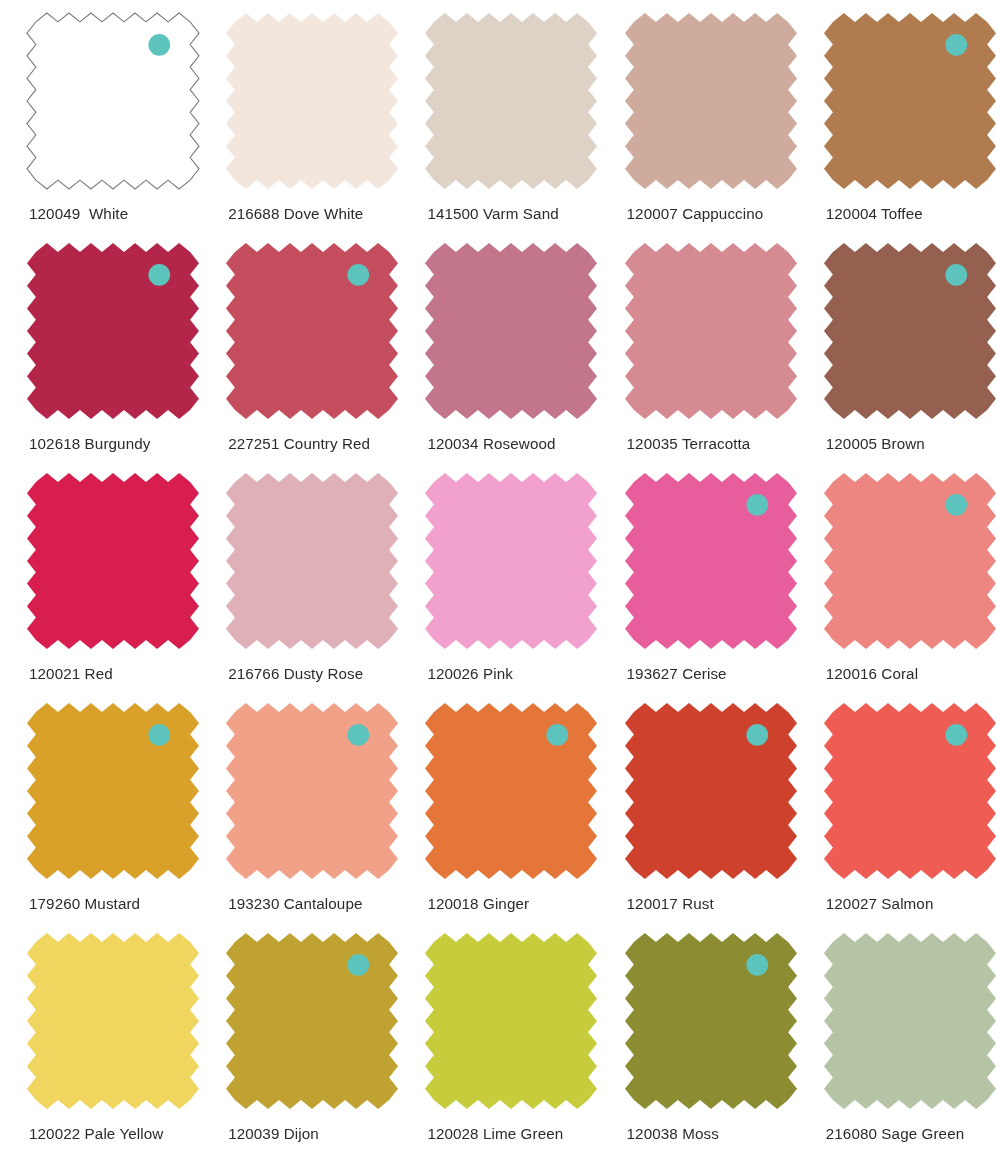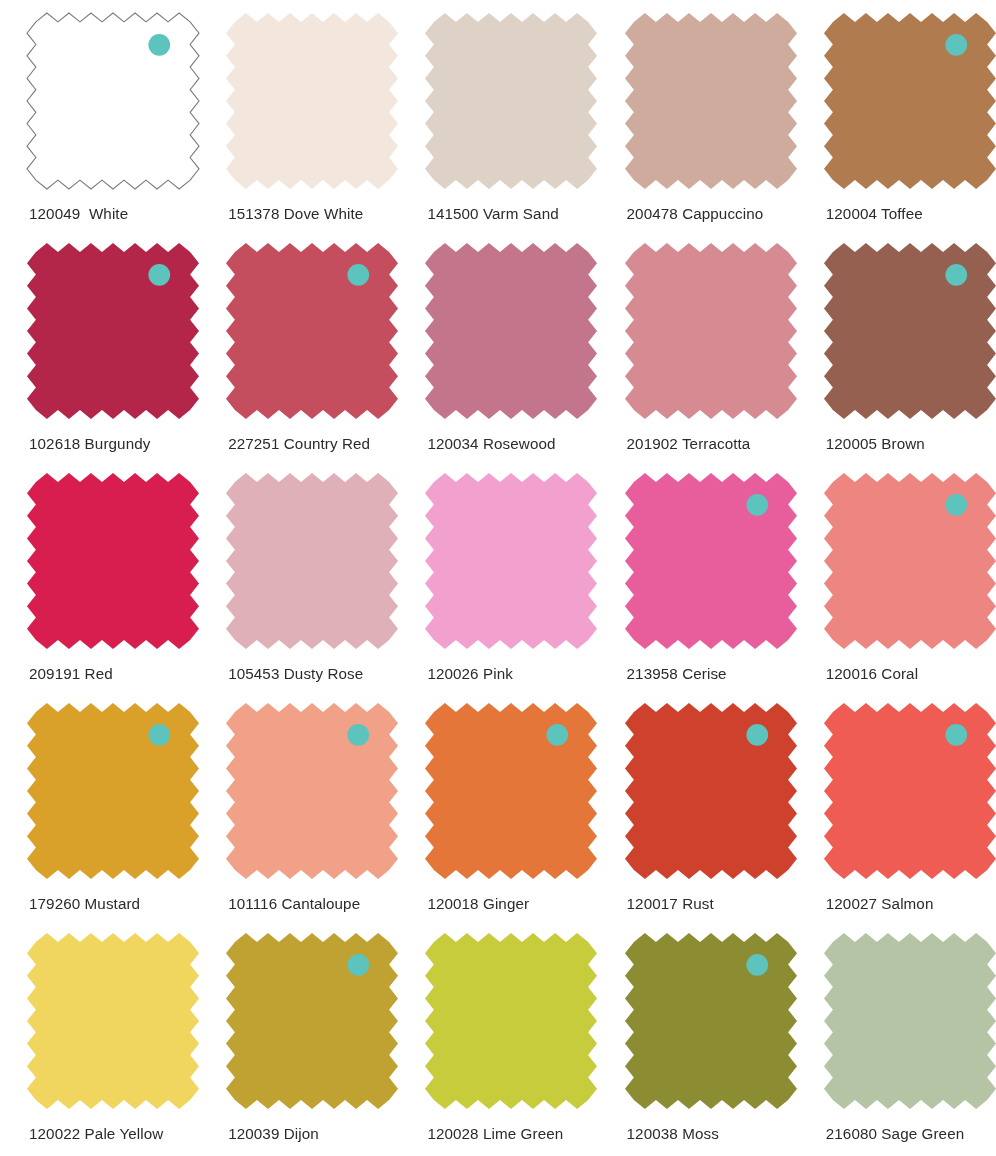--- a/index.html
+++ b/index.html
@@ -61,37 +61,37 @@
         </svg>
       </div>
       <div class="swatch-label">120049  White</div>
     </div>
     <div class="swatch-cell">
       <div class="swatch-figure">
         <svg viewBox="-10 -1 176 180">
           <path d="M 0.00 9.00 L 11.14 0.00 L 22.29 9.00 L 33.43 0.00 L 44.57 9.00 L 55.71 0.00 L 66.86 9.00 L 78.00 0.00 L 89.14 9.00 L 100.29 0.00 L 111.43 9.00 L 122.57 0.00 L 133.71 9.00 L 144.86 0.00 L 156.00 9.00 L 165.00 20.43 L 156.00 31.86 L 165.00 43.29 L 156.00 54.71 L 165.00 66.14 L 156.00 77.57 L 165.00 89.00 L 156.00 100.43 L 165.00 111.86 L 156.00 123.29 L 165.00 134.71 L 156.00 146.14 L 165.00 157.57 L 156.00 169.00 L 144.86 178.00 L 133.71 169.00 L 122.57 178.00 L 111.43 169.00 L 100.29 178.00 L 89.14 169.00 L 78.00 178.00 L 66.86 169.00 L 55.71 178.00 L 44.57 169.00 L 33.43 178.00 L 22.29 169.00 L 11.14 178.00 L 0.00 169.00 L -9.00 157.57 L 0.00 146.14 L -9.00 134.71 L 0.00 123.29 L -9.00 111.86 L 0.00 100.43 L -9.00 89.00 L 0.00 77.57 L -9.00 66.14 L 0.00 54.71 L -9.00 43.29 L 0.00 31.86 L -9.00 20.43 L 0.00 9.00 Z" fill="#f3e7dd" stroke="none"></path>
         </svg>
       </div>
-      <div class="swatch-label">151378 Dove White</div>
+      <div class="swatch-label">216688 Dove White</div>
     </div>
     <div class="swatch-cell">
       <div class="swatch-figure">
         <svg viewBox="-10 -1 176 180">
           <path d="M 0.00 9.00 L 11.14 0.00 L 22.29 9.00 L 33.43 0.00 L 44.57 9.00 L 55.71 0.00 L 66.86 9.00 L 78.00 0.00 L 89.14 9.00 L 100.29 0.00 L 111.43 9.00 L 122.57 0.00 L 133.71 9.00 L 144.86 0.00 L 156.00 9.00 L 165.00 20.43 L 156.00 31.86 L 165.00 43.29 L 156.00 54.71 L 165.00 66.14 L 156.00 77.57 L 165.00 89.00 L 156.00 100.43 L 165.00 111.86 L 156.00 123.29 L 165.00 134.71 L 156.00 146.14 L 165.00 157.57 L 156.00 169.00 L 144.86 178.00 L 133.71 169.00 L 122.57 178.00 L 111.43 169.00 L 100.29 178.00 L 89.14 169.00 L 78.00 178.00 L 66.86 169.00 L 55.71 178.00 L 44.57 169.00 L 33.43 178.00 L 22.29 169.00 L 11.14 178.00 L 0.00 169.00 L -9.00 157.57 L 0.00 146.14 L -9.00 134.71 L 0.00 123.29 L -9.00 111.86 L 0.00 100.43 L -9.00 89.00 L 0.00 77.57 L -9.00 66.14 L 0.00 54.71 L -9.00 43.29 L 0.00 31.86 L -9.00 20.43 L 0.00 9.00 Z" fill="#ded2c6" stroke="none"></path>
         </svg>
       </div>
       <div class="swatch-label">141500 Varm Sand</div>
     </div>
     <div class="swatch-cell">
       <div class="swatch-figure">
         <svg viewBox="-10 -1 176 180">
           <path d="M 0.00 9.00 L 11.14 0.00 L 22.29 9.00 L 33.43 0.00 L 44.57 9.00 L 55.71 0.00 L 66.86 9.00 L 78.00 0.00 L 89.14 9.00 L 100.29 0.00 L 111.43 9.00 L 122.57 0.00 L 133.71 9.00 L 144.86 0.00 L 156.00 9.00 L 165.00 20.43 L 156.00 31.86 L 165.00 43.29 L 156.00 54.71 L 165.00 66.14 L 156.00 77.57 L 165.00 89.00 L 156.00 100.43 L 165.00 111.86 L 156.00 123.29 L 165.00 134.71 L 156.00 146.14 L 165.00 157.57 L 156.00 169.00 L 144.86 178.00 L 133.71 169.00 L 122.57 178.00 L 111.43 169.00 L 100.29 178.00 L 89.14 169.00 L 78.00 178.00 L 66.86 169.00 L 55.71 178.00 L 44.57 169.00 L 33.43 178.00 L 22.29 169.00 L 11.14 178.00 L 0.00 169.00 L -9.00 157.57 L 0.00 146.14 L -9.00 134.71 L 0.00 123.29 L -9.00 111.86 L 0.00 100.43 L -9.00 89.00 L 0.00 77.57 L -9.00 66.14 L 0.00 54.71 L -9.00 43.29 L 0.00 31.86 L -9.00 20.43 L 0.00 9.00 Z" fill="#ceab9c" stroke="none"></path>
         </svg>
       </div>
-      <div class="swatch-label">200478 Cappuccino</div>
+      <div class="swatch-label">120007 Cappuccino</div>
     </div>
     <div class="swatch-cell">
       <div class="swatch-figure">
         <svg viewBox="-10 -1 176 180">
           <path d="M 0.00 9.00 L 11.14 0.00 L 22.29 9.00 L 33.43 0.00 L 44.57 9.00 L 55.71 0.00 L 66.86 9.00 L 78.00 0.00 L 89.14 9.00 L 100.29 0.00 L 111.43 9.00 L 122.57 0.00 L 133.71 9.00 L 144.86 0.00 L 156.00 9.00 L 165.00 20.43 L 156.00 31.86 L 165.00 43.29 L 156.00 54.71 L 165.00 66.14 L 156.00 77.57 L 165.00 89.00 L 156.00 100.43 L 165.00 111.86 L 156.00 123.29 L 165.00 134.71 L 156.00 146.14 L 165.00 157.57 L 156.00 169.00 L 144.86 178.00 L 133.71 169.00 L 122.57 178.00 L 111.43 169.00 L 100.29 178.00 L 89.14 169.00 L 78.00 178.00 L 66.86 169.00 L 55.71 178.00 L 44.57 169.00 L 33.43 178.00 L 22.29 169.00 L 11.14 178.00 L 0.00 169.00 L -9.00 157.57 L 0.00 146.14 L -9.00 134.71 L 0.00 123.29 L -9.00 111.86 L 0.00 100.43 L -9.00 89.00 L 0.00 77.57 L -9.00 66.14 L 0.00 54.71 L -9.00 43.29 L 0.00 31.86 L -9.00 20.43 L 0.00 9.00 Z" fill="#b07c4f" stroke="none"></path>
           <circle cx="124.8" cy="32.2" r="11" fill="#5cc3bd"></circle>
         </svg>
       </div>
       <div class="swatch-label">120004 Toffee</div>
     </div>
@@ -120,63 +120,63 @@
         </svg>
       </div>
       <div class="swatch-label">120034 Rosewood</div>
     </div>
     <div class="swatch-cell">
       <div class="swatch-figure">
         <svg viewBox="-10 -1 176 180">
           <path d="M 0.00 9.00 L 11.14 0.00 L 22.29 9.00 L 33.43 0.00 L 44.57 9.00 L 55.71 0.00 L 66.86 9.00 L 78.00 0.00 L 89.14 9.00 L 100.29 0.00 L 111.43 9.00 L 122.57 0.00 L 133.71 9.00 L 144.86 0.00 L 156.00 9.00 L 165.00 20.43 L 156.00 31.86 L 165.00 43.29 L 156.00 54.71 L 165.00 66.14 L 156.00 77.57 L 165.00 89.00 L 156.00 100.43 L 165.00 111.86 L 156.00 123.29 L 165.00 134.71 L 156.00 146.14 L 165.00 157.57 L 156.00 169.00 L 144.86 178.00 L 133.71 169.00 L 122.57 178.00 L 111.43 169.00 L 100.29 178.00 L 89.14 169.00 L 78.00 178.00 L 66.86 169.00 L 55.71 178.00 L 44.57 169.00 L 33.43 178.00 L 22.29 169.00 L 11.14 178.00 L 0.00 169.00 L -9.00 157.57 L 0.00 146.14 L -9.00 134.71 L 0.00 123.29 L -9.00 111.86 L 0.00 100.43 L -9.00 89.00 L 0.00 77.57 L -9.00 66.14 L 0.00 54.71 L -9.00 43.29 L 0.00 31.86 L -9.00 20.43 L 0.00 9.00 Z" fill="#d58b91" stroke="none"></path>
         </svg>
       </div>
-      <div class="swatch-label">201902 Terracotta</div>
+      <div class="swatch-label">120035 Terracotta</div>
     </div>
     <div class="swatch-cell">
       <div class="swatch-figure">
         <svg viewBox="-10 -1 176 180">
           <path d="M 0.00 9.00 L 11.14 0.00 L 22.29 9.00 L 33.43 0.00 L 44.57 9.00 L 55.71 0.00 L 66.86 9.00 L 78.00 0.00 L 89.14 9.00 L 100.29 0.00 L 111.43 9.00 L 122.57 0.00 L 133.71 9.00 L 144.86 0.00 L 156.00 9.00 L 165.00 20.43 L 156.00 31.86 L 165.00 43.29 L 156.00 54.71 L 165.00 66.14 L 156.00 77.57 L 165.00 89.00 L 156.00 100.43 L 165.00 111.86 L 156.00 123.29 L 165.00 134.71 L 156.00 146.14 L 165.00 157.57 L 156.00 169.00 L 144.86 178.00 L 133.71 169.00 L 122.57 178.00 L 111.43 169.00 L 100.29 178.00 L 89.14 169.00 L 78.00 178.00 L 66.86 169.00 L 55.71 178.00 L 44.57 169.00 L 33.43 178.00 L 22.29 169.00 L 11.14 178.00 L 0.00 169.00 L -9.00 157.57 L 0.00 146.14 L -9.00 134.71 L 0.00 123.29 L -9.00 111.86 L 0.00 100.43 L -9.00 89.00 L 0.00 77.57 L -9.00 66.14 L 0.00 54.71 L -9.00 43.29 L 0.00 31.86 L -9.00 20.43 L 0.00 9.00 Z" fill="#95604f" stroke="none"></path>
           <circle cx="124.8" cy="32.2" r="11" fill="#5cc3bd"></circle>
         </svg>
       </div>
       <div class="swatch-label">120005 Brown</div>
     </div>
     <div class="swatch-cell">
       <div class="swatch-figure">
         <svg viewBox="-10 -1 176 180">
           <path d="M 0.00 9.00 L 11.14 0.00 L 22.29 9.00 L 33.43 0.00 L 44.57 9.00 L 55.71 0.00 L 66.86 9.00 L 78.00 0.00 L 89.14 9.00 L 100.29 0.00 L 111.43 9.00 L 122.57 0.00 L 133.71 9.00 L 144.86 0.00 L 156.00 9.00 L 165.00 20.43 L 156.00 31.86 L 165.00 43.29 L 156.00 54.71 L 165.00 66.14 L 156.00 77.57 L 165.00 89.00 L 156.00 100.43 L 165.00 111.86 L 156.00 123.29 L 165.00 134.71 L 156.00 146.14 L 165.00 157.57 L 156.00 169.00 L 144.86 178.00 L 133.71 169.00 L 122.57 178.00 L 111.43 169.00 L 100.29 178.00 L 89.14 169.00 L 78.00 178.00 L 66.86 169.00 L 55.71 178.00 L 44.57 169.00 L 33.43 178.00 L 22.29 169.00 L 11.14 178.00 L 0.00 169.00 L -9.00 157.57 L 0.00 146.14 L -9.00 134.71 L 0.00 123.29 L -9.00 111.86 L 0.00 100.43 L -9.00 89.00 L 0.00 77.57 L -9.00 66.14 L 0.00 54.71 L -9.00 43.29 L 0.00 31.86 L -9.00 20.43 L 0.00 9.00 Z" fill="#d81e4f" stroke="none"></path>
         </svg>
       </div>
-      <div class="swatch-label">209191 Red</div>
+      <div class="swatch-label">120021 Red</div>
     </div>
     <div class="swatch-cell">
       <div class="swatch-figure">
         <svg viewBox="-10 -1 176 180">
           <path d="M 0.00 9.00 L 11.14 0.00 L 22.29 9.00 L 33.43 0.00 L 44.57 9.00 L 55.71 0.00 L 66.86 9.00 L 78.00 0.00 L 89.14 9.00 L 100.29 0.00 L 111.43 9.00 L 122.57 0.00 L 133.71 9.00 L 144.86 0.00 L 156.00 9.00 L 165.00 20.43 L 156.00 31.86 L 165.00 43.29 L 156.00 54.71 L 165.00 66.14 L 156.00 77.57 L 165.00 89.00 L 156.00 100.43 L 165.00 111.86 L 156.00 123.29 L 165.00 134.71 L 156.00 146.14 L 165.00 157.57 L 156.00 169.00 L 144.86 178.00 L 133.71 169.00 L 122.57 178.00 L 111.43 169.00 L 100.29 178.00 L 89.14 169.00 L 78.00 178.00 L 66.86 169.00 L 55.71 178.00 L 44.57 169.00 L 33.43 178.00 L 22.29 169.00 L 11.14 178.00 L 0.00 169.00 L -9.00 157.57 L 0.00 146.14 L -9.00 134.71 L 0.00 123.29 L -9.00 111.86 L 0.00 100.43 L -9.00 89.00 L 0.00 77.57 L -9.00 66.14 L 0.00 54.71 L -9.00 43.29 L 0.00 31.86 L -9.00 20.43 L 0.00 9.00 Z" fill="#e0b0b9" stroke="none"></path>
         </svg>
       </div>
-      <div class="swatch-label">105453 Dusty Rose</div>
+      <div class="swatch-label">216766 Dusty Rose</div>
     </div>
     <div class="swatch-cell">
       <div class="swatch-figure">
         <svg viewBox="-10 -1 176 180">
           <path d="M 0.00 9.00 L 11.14 0.00 L 22.29 9.00 L 33.43 0.00 L 44.57 9.00 L 55.71 0.00 L 66.86 9.00 L 78.00 0.00 L 89.14 9.00 L 100.29 0.00 L 111.43 9.00 L 122.57 0.00 L 133.71 9.00 L 144.86 0.00 L 156.00 9.00 L 165.00 20.43 L 156.00 31.86 L 165.00 43.29 L 156.00 54.71 L 165.00 66.14 L 156.00 77.57 L 165.00 89.00 L 156.00 100.43 L 165.00 111.86 L 156.00 123.29 L 165.00 134.71 L 156.00 146.14 L 165.00 157.57 L 156.00 169.00 L 144.86 178.00 L 133.71 169.00 L 122.57 178.00 L 111.43 169.00 L 100.29 178.00 L 89.14 169.00 L 78.00 178.00 L 66.86 169.00 L 55.71 178.00 L 44.57 169.00 L 33.43 178.00 L 22.29 169.00 L 11.14 178.00 L 0.00 169.00 L -9.00 157.57 L 0.00 146.14 L -9.00 134.71 L 0.00 123.29 L -9.00 111.86 L 0.00 100.43 L -9.00 89.00 L 0.00 77.57 L -9.00 66.14 L 0.00 54.71 L -9.00 43.29 L 0.00 31.86 L -9.00 20.43 L 0.00 9.00 Z" fill="#f2a1ce" stroke="none"></path>
         </svg>
       </div>
       <div class="swatch-label">120026 Pink</div>
     </div>
     <div class="swatch-cell">
       <div class="swatch-figure">
         <svg viewBox="-10 -1 176 180">
           <path d="M 0.00 9.00 L 11.14 0.00 L 22.29 9.00 L 33.43 0.00 L 44.57 9.00 L 55.71 0.00 L 66.86 9.00 L 78.00 0.00 L 89.14 9.00 L 100.29 0.00 L 111.43 9.00 L 122.57 0.00 L 133.71 9.00 L 144.86 0.00 L 156.00 9.00 L 165.00 20.43 L 156.00 31.86 L 165.00 43.29 L 156.00 54.71 L 165.00 66.14 L 156.00 77.57 L 165.00 89.00 L 156.00 100.43 L 165.00 111.86 L 156.00 123.29 L 165.00 134.71 L 156.00 146.14 L 165.00 157.57 L 156.00 169.00 L 144.86 178.00 L 133.71 169.00 L 122.57 178.00 L 111.43 169.00 L 100.29 178.00 L 89.14 169.00 L 78.00 178.00 L 66.86 169.00 L 55.71 178.00 L 44.57 169.00 L 33.43 178.00 L 22.29 169.00 L 11.14 178.00 L 0.00 169.00 L -9.00 157.57 L 0.00 146.14 L -9.00 134.71 L 0.00 123.29 L -9.00 111.86 L 0.00 100.43 L -9.00 89.00 L 0.00 77.57 L -9.00 66.14 L 0.00 54.71 L -9.00 43.29 L 0.00 31.86 L -9.00 20.43 L 0.00 9.00 Z" fill="#e85d9c" stroke="none"></path>
           <circle cx="124.8" cy="32.2" r="11" fill="#5cc3bd"></circle>
         </svg>
       </div>
-      <div class="swatch-label">213958 Cerise</div>
+      <div class="swatch-label">193627 Cerise</div>
     </div>
     <div class="swatch-cell">
       <div class="swatch-figure">
         <svg viewBox="-10 -1 176 180">
           <path d="M 0.00 9.00 L 11.14 0.00 L 22.29 9.00 L 33.43 0.00 L 44.57 9.00 L 55.71 0.00 L 66.86 9.00 L 78.00 0.00 L 89.14 9.00 L 100.29 0.00 L 111.43 9.00 L 122.57 0.00 L 133.71 9.00 L 144.86 0.00 L 156.00 9.00 L 165.00 20.43 L 156.00 31.86 L 165.00 43.29 L 156.00 54.71 L 165.00 66.14 L 156.00 77.57 L 165.00 89.00 L 156.00 100.43 L 165.00 111.86 L 156.00 123.29 L 165.00 134.71 L 156.00 146.14 L 165.00 157.57 L 156.00 169.00 L 144.86 178.00 L 133.71 169.00 L 122.57 178.00 L 111.43 169.00 L 100.29 178.00 L 89.14 169.00 L 78.00 178.00 L 66.86 169.00 L 55.71 178.00 L 44.57 169.00 L 33.43 178.00 L 22.29 169.00 L 11.14 178.00 L 0.00 169.00 L -9.00 157.57 L 0.00 146.14 L -9.00 134.71 L 0.00 123.29 L -9.00 111.86 L 0.00 100.43 L -9.00 89.00 L 0.00 77.57 L -9.00 66.14 L 0.00 54.71 L -9.00 43.29 L 0.00 31.86 L -9.00 20.43 L 0.00 9.00 Z" fill="#ed8680" stroke="none"></path>
           <circle cx="124.8" cy="32.2" r="11" fill="#5cc3bd"></circle>
         </svg>
       </div>
       <div class="swatch-label">120016 Coral</div>
     </div>
@@ -189,21 +189,21 @@
       </div>
       <div class="swatch-label">179260 Mustard</div>
     </div>
     <div class="swatch-cell">
       <div class="swatch-figure">
         <svg viewBox="-10 -1 176 180">
           <path d="M 0.00 9.00 L 11.14 0.00 L 22.29 9.00 L 33.43 0.00 L 44.57 9.00 L 55.71 0.00 L 66.86 9.00 L 78.00 0.00 L 89.14 9.00 L 100.29 0.00 L 111.43 9.00 L 122.57 0.00 L 133.71 9.00 L 144.86 0.00 L 156.00 9.00 L 165.00 20.43 L 156.00 31.86 L 165.00 43.29 L 156.00 54.71 L 165.00 66.14 L 156.00 77.57 L 165.00 89.00 L 156.00 100.43 L 165.00 111.86 L 156.00 123.29 L 165.00 134.71 L 156.00 146.14 L 165.00 157.57 L 156.00 169.00 L 144.86 178.00 L 133.71 169.00 L 122.57 178.00 L 111.43 169.00 L 100.29 178.00 L 89.14 169.00 L 78.00 178.00 L 66.86 169.00 L 55.71 178.00 L 44.57 169.00 L 33.43 178.00 L 22.29 169.00 L 11.14 178.00 L 0.00 169.00 L -9.00 157.57 L 0.00 146.14 L -9.00 134.71 L 0.00 123.29 L -9.00 111.86 L 0.00 100.43 L -9.00 89.00 L 0.00 77.57 L -9.00 66.14 L 0.00 54.71 L -9.00 43.29 L 0.00 31.86 L -9.00 20.43 L 0.00 9.00 Z" fill="#f0a188" stroke="none"></path>
           <circle cx="124.8" cy="32.2" r="11" fill="#5cc3bd"></circle>
         </svg>
       </div>
-      <div class="swatch-label">101116 Cantaloupe</div>
+      <div class="swatch-label">193230 Cantaloupe</div>
     </div>
     <div class="swatch-cell">
       <div class="swatch-figure">
         <svg viewBox="-10 -1 176 180">
           <path d="M 0.00 9.00 L 11.14 0.00 L 22.29 9.00 L 33.43 0.00 L 44.57 9.00 L 55.71 0.00 L 66.86 9.00 L 78.00 0.00 L 89.14 9.00 L 100.29 0.00 L 111.43 9.00 L 122.57 0.00 L 133.71 9.00 L 144.86 0.00 L 156.00 9.00 L 165.00 20.43 L 156.00 31.86 L 165.00 43.29 L 156.00 54.71 L 165.00 66.14 L 156.00 77.57 L 165.00 89.00 L 156.00 100.43 L 165.00 111.86 L 156.00 123.29 L 165.00 134.71 L 156.00 146.14 L 165.00 157.57 L 156.00 169.00 L 144.86 178.00 L 133.71 169.00 L 122.57 178.00 L 111.43 169.00 L 100.29 178.00 L 89.14 169.00 L 78.00 178.00 L 66.86 169.00 L 55.71 178.00 L 44.57 169.00 L 33.43 178.00 L 22.29 169.00 L 11.14 178.00 L 0.00 169.00 L -9.00 157.57 L 0.00 146.14 L -9.00 134.71 L 0.00 123.29 L -9.00 111.86 L 0.00 100.43 L -9.00 89.00 L 0.00 77.57 L -9.00 66.14 L 0.00 54.71 L -9.00 43.29 L 0.00 31.86 L -9.00 20.43 L 0.00 9.00 Z" fill="#e47639" stroke="none"></path>
           <circle cx="124.8" cy="32.2" r="11" fill="#5cc3bd"></circle>
         </svg>
       </div>
       <div class="swatch-label">120018 Ginger</div>
     </div>

